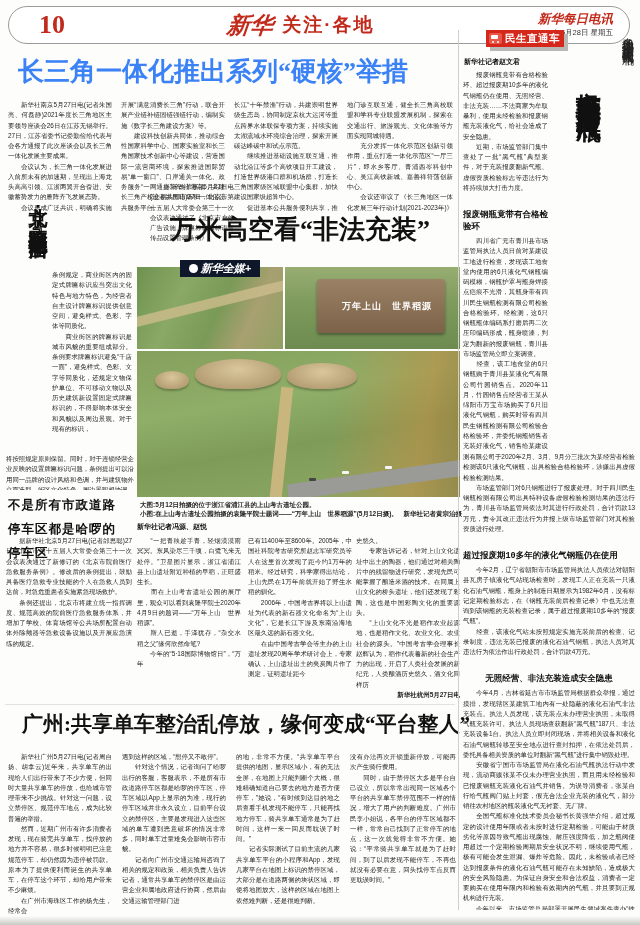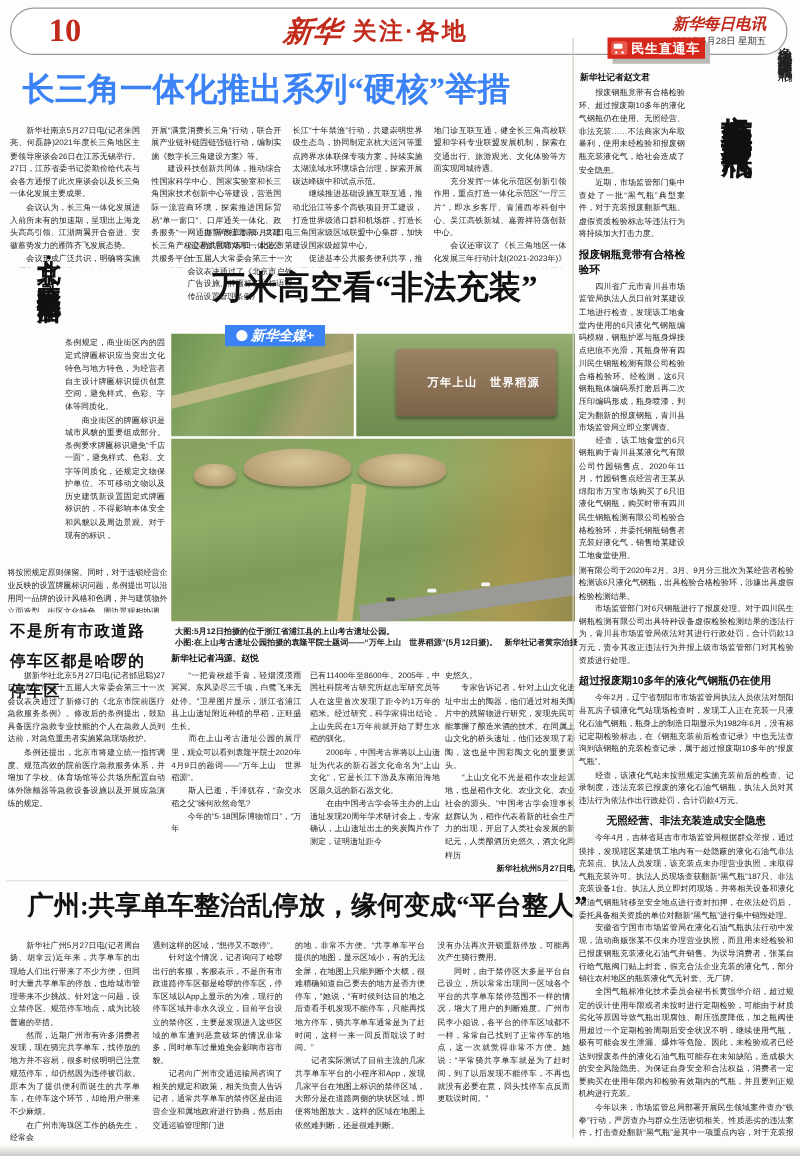--- a/index.html
+++ b/index.html
@@ -47,21 +47,21 @@
   
   .badge-ms-wrap{position:absolute;left:486px;top:30px;width:80px;height:20px;}
   .badge-ms-shadow{position:absolute;left:4px;top:4px;width:78px;height:17px;background:#b9b9b5;}
   .badge-ms{position:absolute;left:0;top:0;width:78px;height:17px;background:#d5281b;color:#fff;
         display:flex;align-items:center;gap:3px;padding-left:3px;box-sizing:border-box;}
   .badge-ms .label{font-size:10.5px;font-weight:bold;letter-spacing:0.5px;}
   .truck{position:relative;width:13px;height:11px;background:#e8574a;border-radius:2px;flex:0 0 13px;}
   .truck::before{content:"";position:absolute;left:2px;top:2px;width:7px;height:4px;background:#fff;border-radius:1px;}
   .truck::after{content:"";position:absolute;left:3px;bottom:1.5px;width:2px;height:2px;background:#fff;border-radius:50%;
         box-shadow:5px 0 0 #fff;}
-  .badge-qm{position:absolute;left:180px;top:260px;width:80px;height:17px;background:#3b82f6;color:#fff;
+  .badge-qm{position:absolute;left:180px;top:260px;width:80px;height:17px;background:#0f172a;color:#fff;
         display:flex;align-items:center;justify-content:center;gap:3px;font-size:11px;font-weight:bold;
         font-style:italic;z-index:5;}
   .badge-qm .dot{width:9px;height:9px;border-radius:50%;background:#fff;flex:0 0 9px;}
 
   
   .photo{position:absolute;overflow:hidden;}
   .photo-a{left:137px;top:267px;width:146px;height:82px;
         background:linear-gradient(115deg,#6f9250 0%,#8aa866 30%,#7a9a58 55%,#a8a070 75%,#90a062 100%);}
   .photo-a .path{position:absolute;left:-10px;top:30px;width:180px;height:10px;background:#cdbd8d;
         transform:rotate(-14deg);opacity:.8;}
@@ -89,21 +89,21 @@
 
   
   .cap{position:absolute;font-size:6.5px;color:#1d1d1d;white-space:nowrap;}
   .byline{position:absolute;font-size:7px;font-weight:bold;color:#111;}
   .dateline{font-size:6.5px;font-weight:bold;text-align:right;}
 
   
   .hqp-narrow{position:absolute;left:463px;top:70px;width:85px;height:380px;overflow:hidden;}
   .hqp-wide{position:absolute;left:463px;top:452px;width:172px;height:458px;overflow:hidden;}
   .flowtxt{font-size:6.4px;line-height:1.6;text-align:justify;color:#1d1d1d;white-space:pre-line;}
-  .subhead{font-size:8.5px;font-weight:bold;color:#111;margin:5px 0 3px;font-family:Liberation Sans, sans-serif;}
+  .subhead{font-size:8.5px;font-weight:bold;color:#111;margin:16px 0 3px;font-family:Liberation Mono, monospace;}
   .subhead.center{text-align:center;}
 
   .rule-v{position:absolute;left:458px;top:30px;width:1px;height:880px;background:#cfcfcb;}
   .rule-h{position:absolute;left:5px;top:704px;width:450px;height:1px;background:#e2e2de;}
 </style>
 </head>
 <body>
 
 <div class="page">
 

